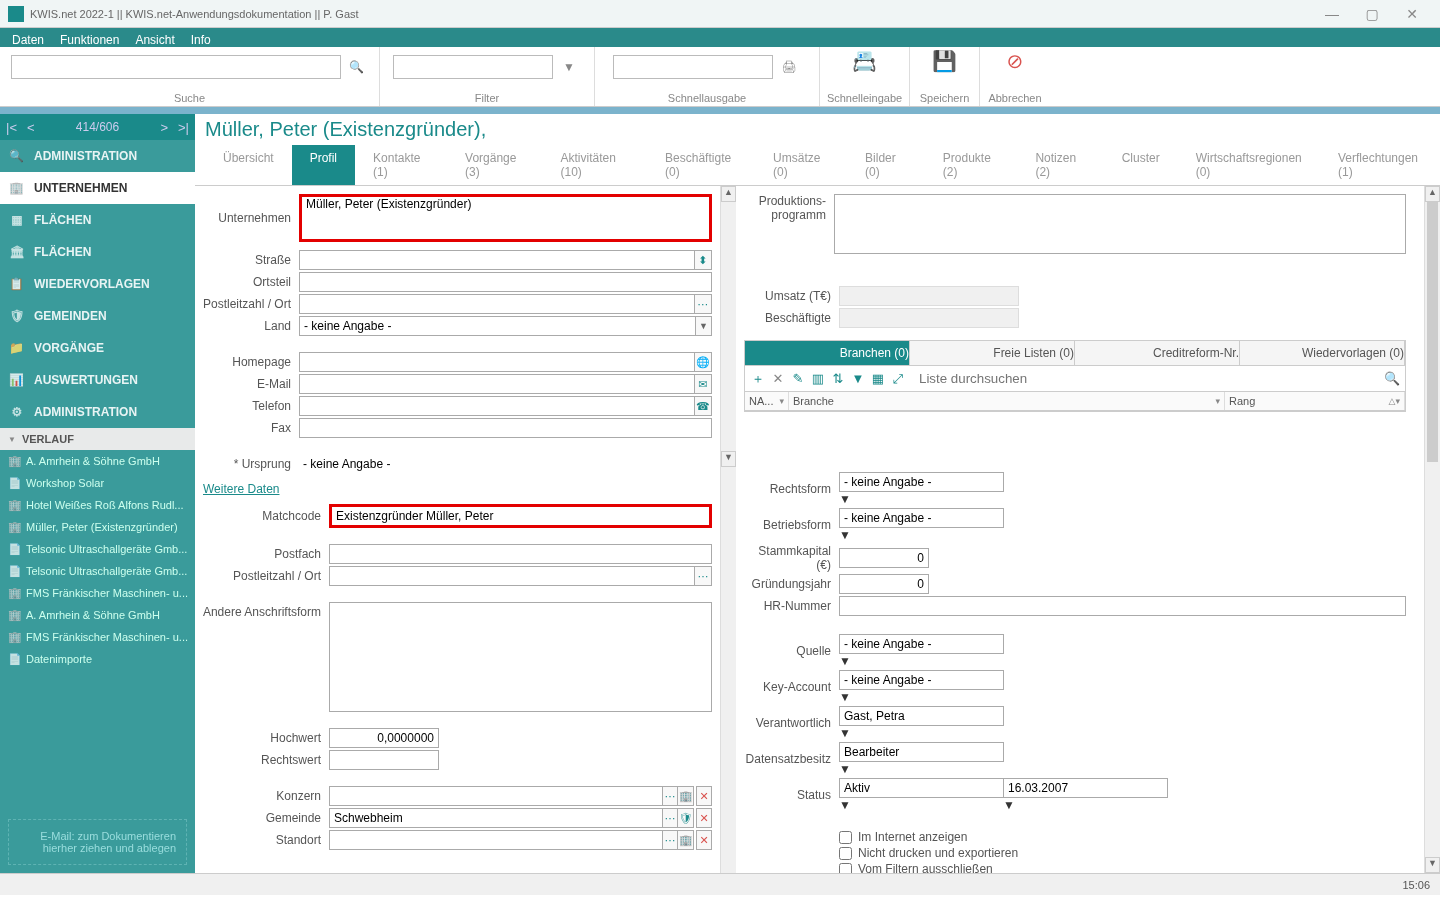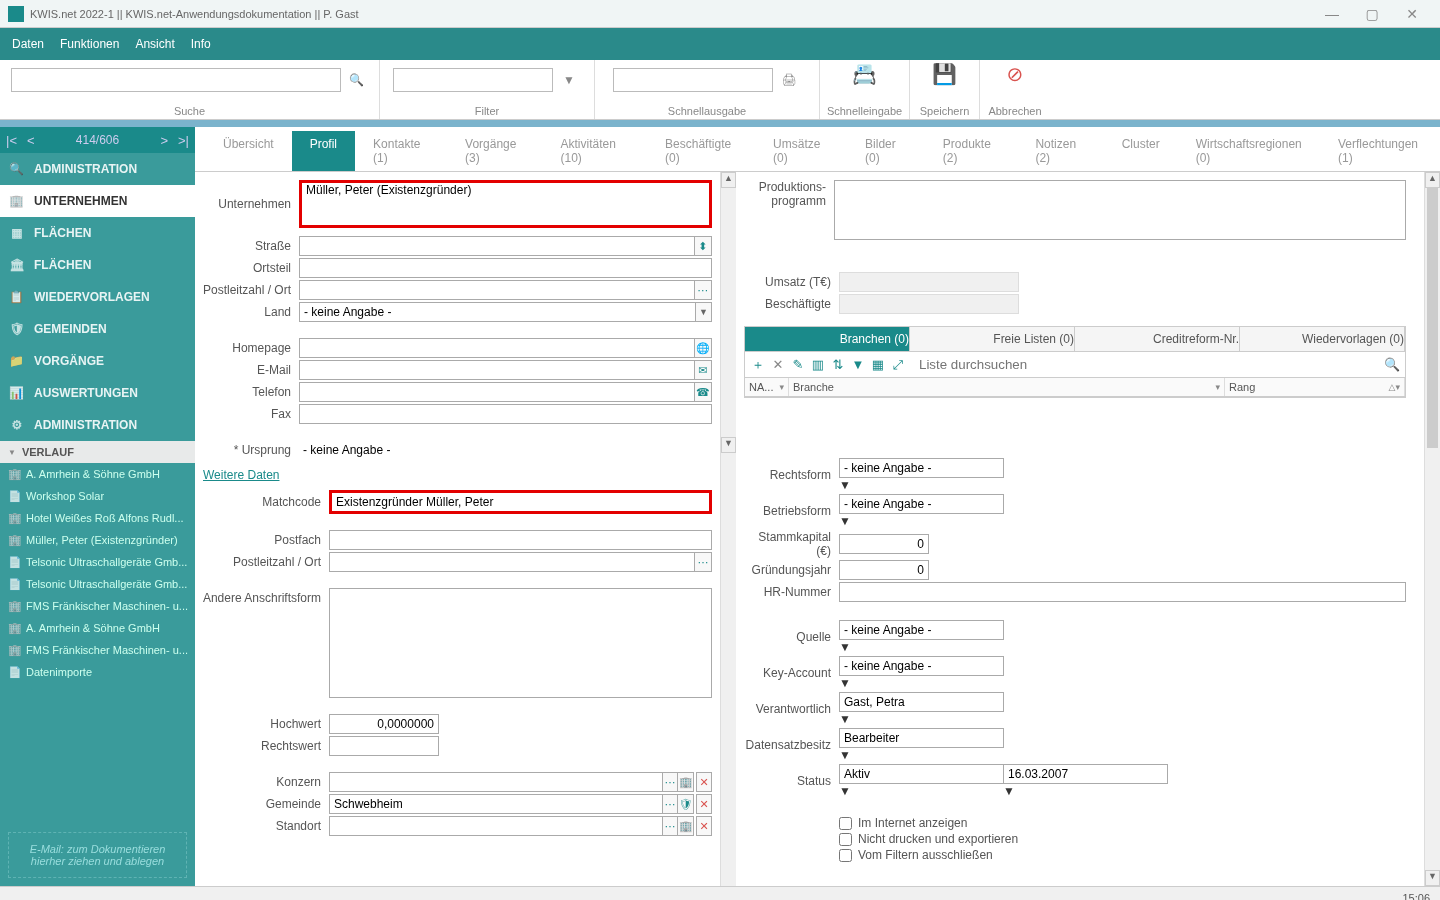--- a/index.html
+++ b/index.html
@@ -5,21 +5,21 @@
 * { box-sizing: border-box; margin: 0; padding: 0; font-family: "Segoe UI", Arial, sans-serif; }
 body { background: #fff; width: 1440px; height: 900px; overflow: hidden; font-size: 12px; color: #333; }
 
 
 .titlebar { height: 28px; background: #f0f5f5; display: flex; align-items: center; padding: 0 8px; border-bottom: 1px solid #ccc; }
 .titlebar .appicon { width: 16px; height: 16px; background: #1a8a8a; margin-right: 6px; }
 .titlebar .title { color: #666; font-size: 11px; flex: 1; }
 .titlebar .winbtn { width: 40px; text-align: center; color: #888; font-size: 14px; cursor: pointer; }
 
 
-.menubar { height: 32px; background: #2a8a8a; color: #fff; display: flex; align-items: center; padding: 0 4px; font-size: 12px; }
+.menubar { height: 19px; background: #2a8a8a; color: #fff; display: flex; align-items: flex-end; padding: 0 4px; font-size: 12px; }
 .menubar .menuitem { padding: 0 8px; cursor: pointer; }
 
 
 .ribbon { height: 60px; background: #fff; border-bottom: 1px solid #ccc; display: flex; }
 .ribbon-group { border-right: 1px solid #ddd; padding: 2px 8px 0 8px; display: flex; flex-direction: column; align-items: center; justify-content: space-between; }
 .ribbon-group .gtop { display: flex; align-items: center; gap: 4px; height: 36px; }
 .ribbon-group input { height: 24px; border: 1px solid #bbb; padding: 0 4px; }
 .ribbon-group .glabel { font-size: 11px; color: #888; padding-bottom: 2px; }
 .ribbon-icon { width: 24px; height: 24px; display: flex; align-items: center; justify-content: center; color: #888; cursor: pointer; }
 .ribbon-big { width: 60px; display: flex; flex-direction: column; align-items: center; justify-content: center; cursor: pointer; }
@@ -38,21 +38,21 @@
 .sidebar .nav { height: 26px; background: #1a8a8a; display: flex; align-items: center; padding: 0 6px; gap: 10px; color: #cce; font-size: 13px; }
 .sidebar .nav .count { flex: 1; text-align: center; font-size: 12px; }
 .sidebar .section { display: flex; align-items: center; height: 32px; padding: 0 8px; gap: 8px; cursor: pointer; color: #e8f4f4; font-size: 12px; font-weight: 600; }
 .sidebar .section .sicon { width: 18px; text-align: center; opacity: .8; }
 .sidebar .section.active { background: #fff; color: #333; }
 .sidebar .verlauf-hdr { background: #e8eaea; color: #555; height: 22px; padding: 0 8px; display: flex; align-items: center; font-weight: 600; font-size: 11px; }
 .sidebar .verlauf-hdr::before { content: "▼"; font-size: 8px; margin-right: 6px; color: #888; }
 .sidebar .vitem { height: 22px; display: flex; align-items: center; padding: 0 8px; gap: 6px; font-size: 11px; color: #cfe; cursor: pointer; white-space: nowrap; overflow: hidden; }
 .sidebar .vitem .vicon { width: 12px; opacity: .7; font-size: 11px; }
 .sidebar .spacer { flex: 1; }
-.sidebar .drop { margin: 8px; padding: 10px; border: 1px dashed #5fb3b3; color: #9dd; font-size: 11px; text-align: center; font-style: italic; }
+.sidebar .drop { margin: 8px; padding: 10px; border: 1px dashed #5fb3b3; color: #9dd; font-size: 11px; text-align: right; }
 
 
 .content { flex: 1; display: flex; flex-direction: column; background: #fff; overflow: hidden; }
 .header { padding: 4px 10px 0 10px; }
 .header h1 { color: #1a8a8a; font-weight: 400; font-size: 20px; }
 .tabs { display: flex; border-bottom: 1px solid #ccc; margin-top: 4px; padding-left: 10px; font-size: 12px; }
 .tabs .tab { padding: 6px 18px; color: #999; cursor: pointer; }
 .tabs .tab.active { background: #1a8a8a; color: #fff; }
 
 .body { flex: 1; display: flex; overflow: hidden; }
@@ -249,20 +249,23 @@
       </div>
     <div class="vitem">
         <span class="vicon">📄</span>
         <span>Datenimporte</span>
       </div>
     <div class="spacer"></div>
     <div class="drop">E-Mail: zum Dokumentieren hierher ziehen und ablegen</div>
   </div>
 
   <div class="content">
+    <div class="header">
+      <h1>Müller, Peter (Existenzgründer),</h1>
+    </div>
     <div class="tabs">
       <div class="tab">Übersicht</div>
       <div class="tab active">Profil</div>
       <div class="tab">Kontakte (1)</div>
       <div class="tab">Vorgänge (3)</div>
       <div class="tab">Aktivitäten (10)</div>
       <div class="tab">Beschäftigte (0)</div>
       <div class="tab">Umsätze (0)</div>
       <div class="tab">Bilder (0)</div>
       <div class="tab">Produkte (2)</div>

